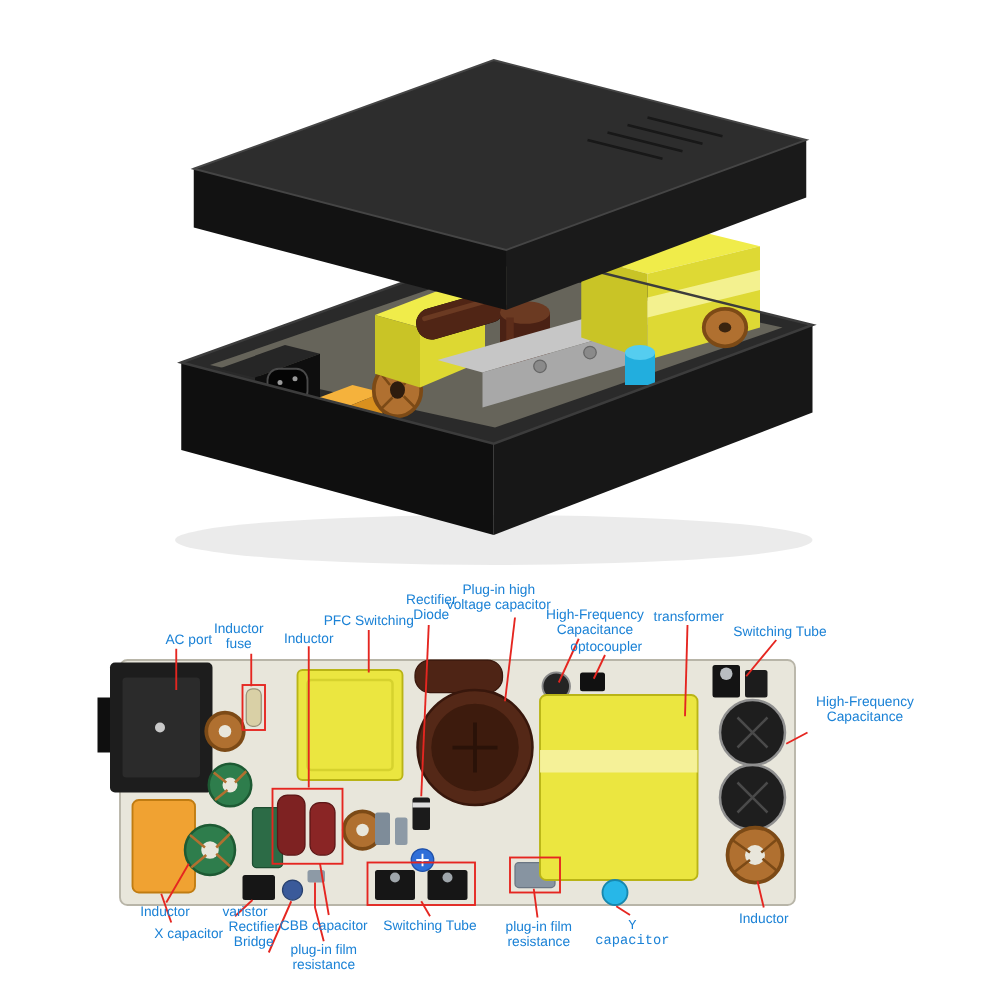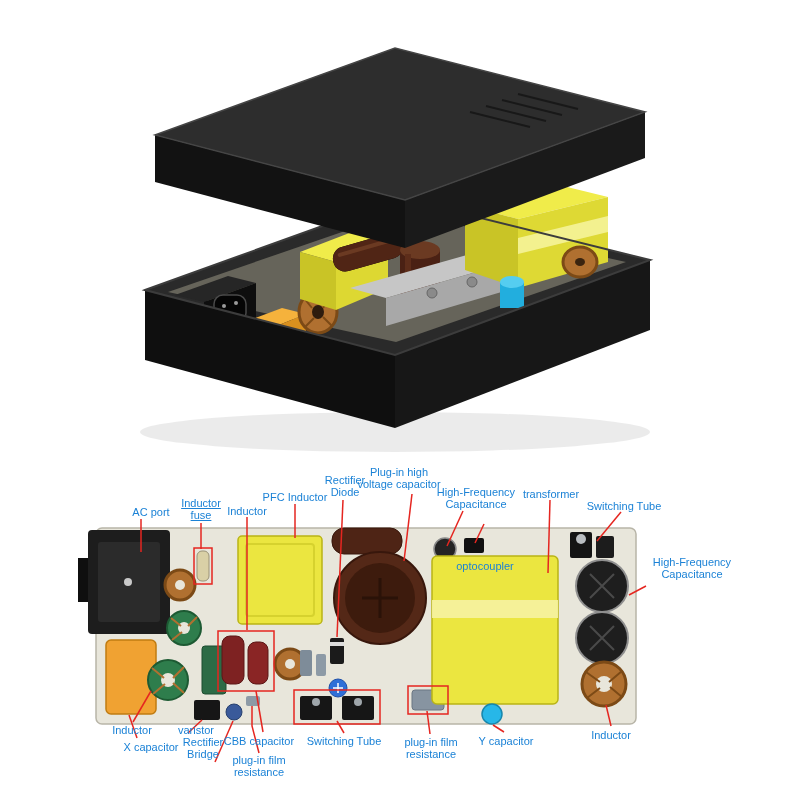--- a/index.html
+++ b/index.html
@@ -261,34 +261,34 @@
     <line class="leader" x1="263" y1="732" x2="256" y2="691"></line>
     <polyline class="leader" points="259,753 252,726 252,706"></polyline>
     <line class="leader" x1="344" y1="733" x2="337" y2="721"></line>
     <line class="leader" x1="430" y1="734" x2="427" y2="711"></line>
     <line class="leader" x1="504" y1="732" x2="493" y2="725"></line>
     <line class="leader" x1="611" y1="726" x2="606" y2="705"></line>
   </g>
 </svg>
 
 <div class="label" style="left:128px;top:506px;width:46px;">AC port</div>
-<div class="label" style="left:175px;top:497px;width:52px;text-decoration:underline;">Inductor fuse</div>
+<div class="label" style="left:165px;top:497px;width:52px;">Inductor fuse</div>
 <div class="label" style="left:222px;top:505px;width:50px;">Inductor</div>
-<div class="label" style="left:255px;top:491px;width:80px;">PFC Inductor</div>
+<div class="label" style="left:255px;top:491px;width:80px;">PFC Switching</div>
 <div class="label" style="left:318px;top:474px;width:54px;">Rectifier Diode</div>
 <div class="label" style="left:356px;top:466px;width:86px;">Plug-in high voltage capacitor</div>
 <div class="label" style="left:428px;top:486px;width:96px;">High-Frequency Capacitance</div>
-<div class="label" style="left:452px;top:512px;width:66px;margin-top:48px;">optocoupler</div>
+<div class="label" style="left:452px;top:512px;width:66px;">optocoupler</div>
 <div class="label" style="left:518px;top:488px;width:66px;">transformer</div>
 <div class="label" style="left:583px;top:500px;width:82px;">Switching Tube</div>
 <div class="label" style="left:644px;top:556px;width:96px;">High-Frequency Capacitance</div>
 <div class="label" style="left:108px;top:724px;width:48px;">Inductor</div>
 <div class="label" style="left:120px;top:741px;width:62px;">X capacitor</div>
 <div class="label" style="left:160px;top:736px;width:54px;margin-left:16px;">Rectifier Bridge</div>
 <div class="label" style="left:172px;top:724px;width:48px;">varistor</div>
 <div class="label" style="left:220px;top:735px;width:78px;">CBB capacitor</div>
 <div class="label" style="left:224px;top:754px;width:70px;">plug-in film resistance</div>
 <div class="label" style="left:302px;top:735px;width:84px;">Switching Tube</div>
 <div class="label" style="left:396px;top:736px;width:70px;">plug-in film resistance</div>
-<div class="label" style="left:474px;top:735px;width:64px;">Y capacitor</div>
+<div class="label" style="left:474px;top:735px;width:64px;font-family:Liberation Mono, monospace;">Y capacitor</div>
 <div class="label" style="left:586px;top:729px;width:50px;">Inductor</div>
 
 </div>
 
 </body></html>

